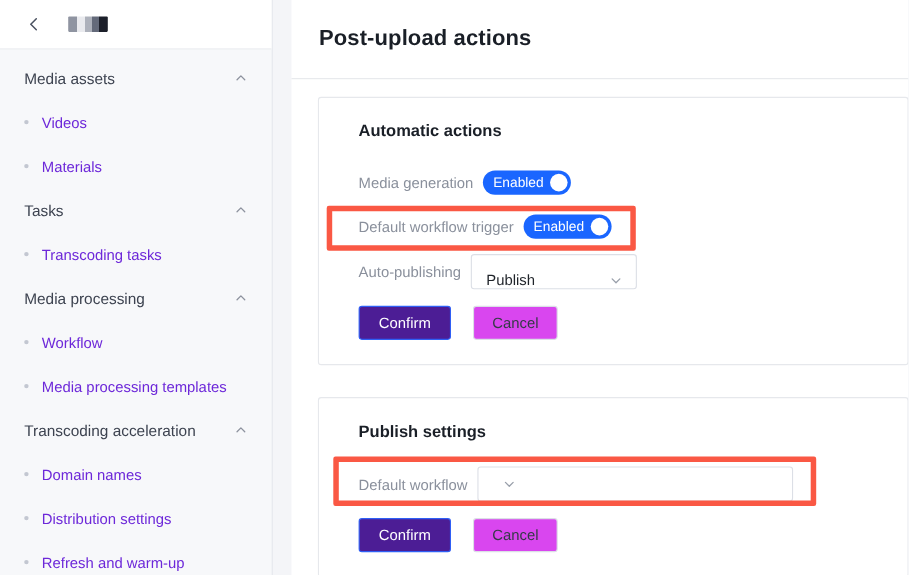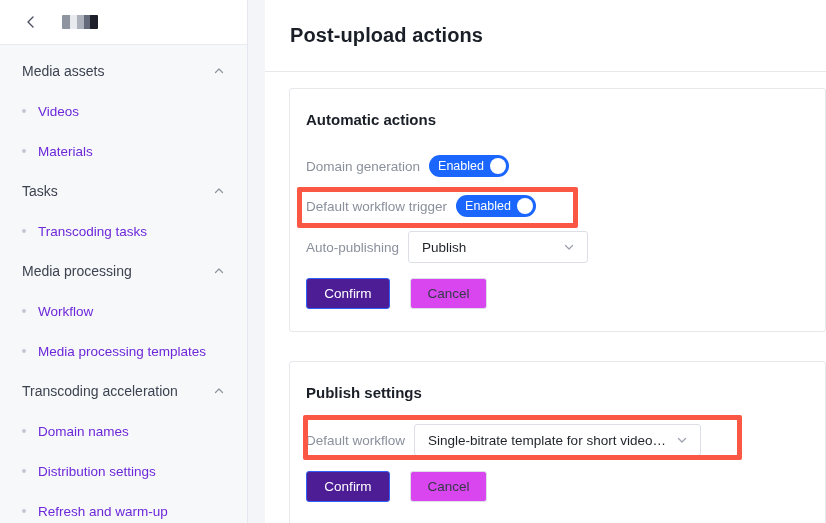--- a/index.html
+++ b/index.html
@@ -147,21 +147,21 @@
   }
 
   .panel-body {
     padding: 16px 0 0 24px;
   }
 
   .card {
     border: 1px solid #e6e8ec;
     border-radius: 3px;
     background: #fff;
-    padding: 22px 24px 22px 16px;
+    padding: 22px 24px 22px 36px;
     margin-bottom: 29px;
     position: relative;
   }
 
   .card-title {
     font-size: 15px;
     font-weight: bold;
     color: #1a1f27;
     margin-bottom: 22px;
   }
@@ -217,21 +217,21 @@
     height: 32px;
     border: 1px solid #dcdfe6;
     border-radius: 3px;
     background: #ffffff;
     padding: 0 11px 0 13px;
     cursor: pointer;
     font-size: 13.5px;
     color: #1f2329;
   }
 
-  .select.narrow { width: 180px; }
+  .select.narrow { width: 151px; align-items: flex-end; }
   .select.wide { width: 287px; }
 
   .select-value {
     overflow: hidden;
     white-space: nowrap;
     text-overflow: ellipsis;
   }
 
   .select-caret {
     width: 14px;
@@ -385,21 +385,21 @@
       <div class="panel-header">
         <h1 class="panel-title">Post-upload actions</h1>
       </div>
 
       <div class="panel-body">
 
         <section class="card">
           <h2 class="card-title">Automatic actions</h2>
 
           <div class="form-row">
-            <span class="field-label">Domain generation</span>
+            <span class="field-label">Media generation</span>
             <span class="toggle">
               <span class="toggle-label">Enabled</span>
               <span class="toggle-knob"></span>
             </span>
           </div>
 
           <div class="form-row">
             <span class="field-label">Default workflow trigger</span>
             <span class="toggle">
               <span class="toggle-label">Enabled</span>
@@ -424,21 +424,20 @@
             <button class="btn btn-default">Cancel</button>
           </div>
         </section>
 
         <section class="card">
           <h2 class="card-title">Publish settings</h2>
 
           <div class="form-row tall">
             <span class="field-label">Default workflow</span>
             <span class="select wide">
-              <span class="select-value">Single-bitrate template for short video f…</span>
               <span class="select-caret">
                 <svg width="14" height="14" viewBox="0 0 14 14" fill="none" aria-hidden="true">
                   <path d="M3.5 5.5 L7 9 L10.5 5.5" stroke="#9aa0ab" stroke-width="1.2" stroke-linecap="round" stroke-linejoin="round"></path>
                 </svg>
               </span>
             </span>
           </div>
 
           <div class="btn-row">
             <button class="btn btn-primary">Confirm</button>

